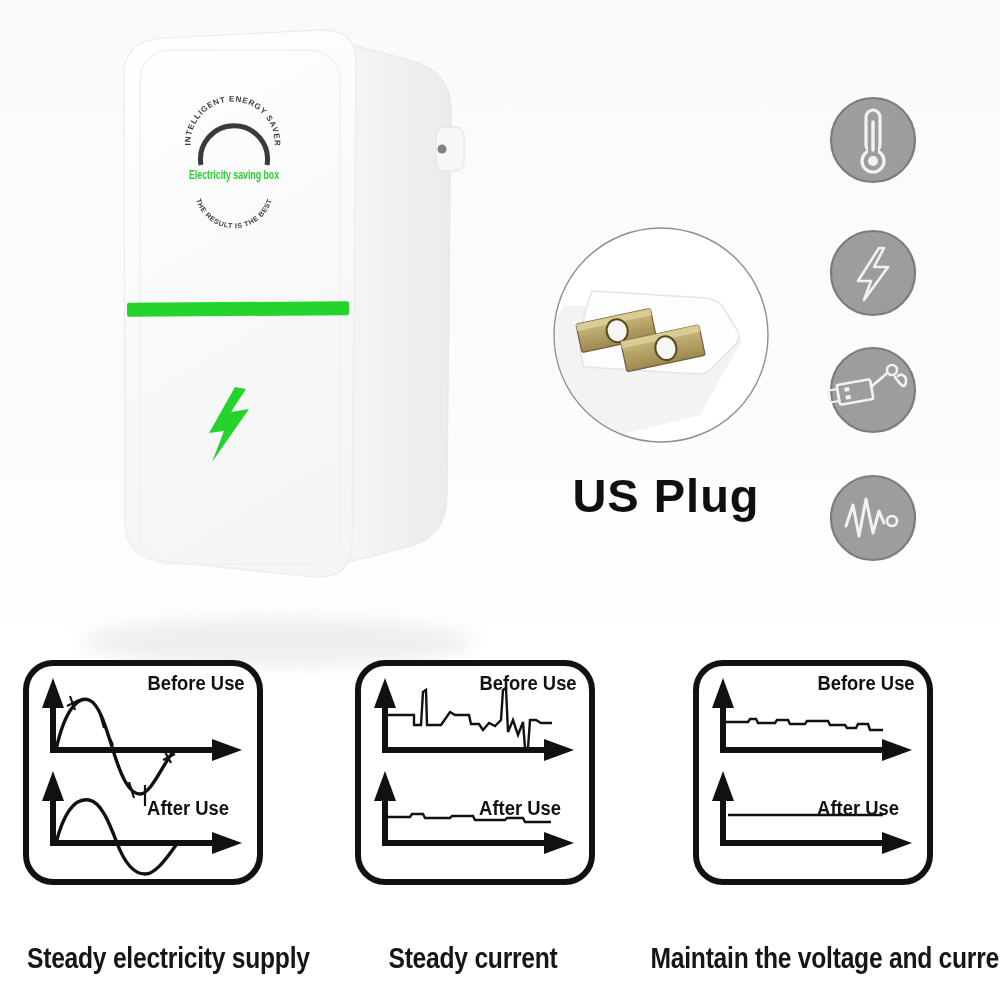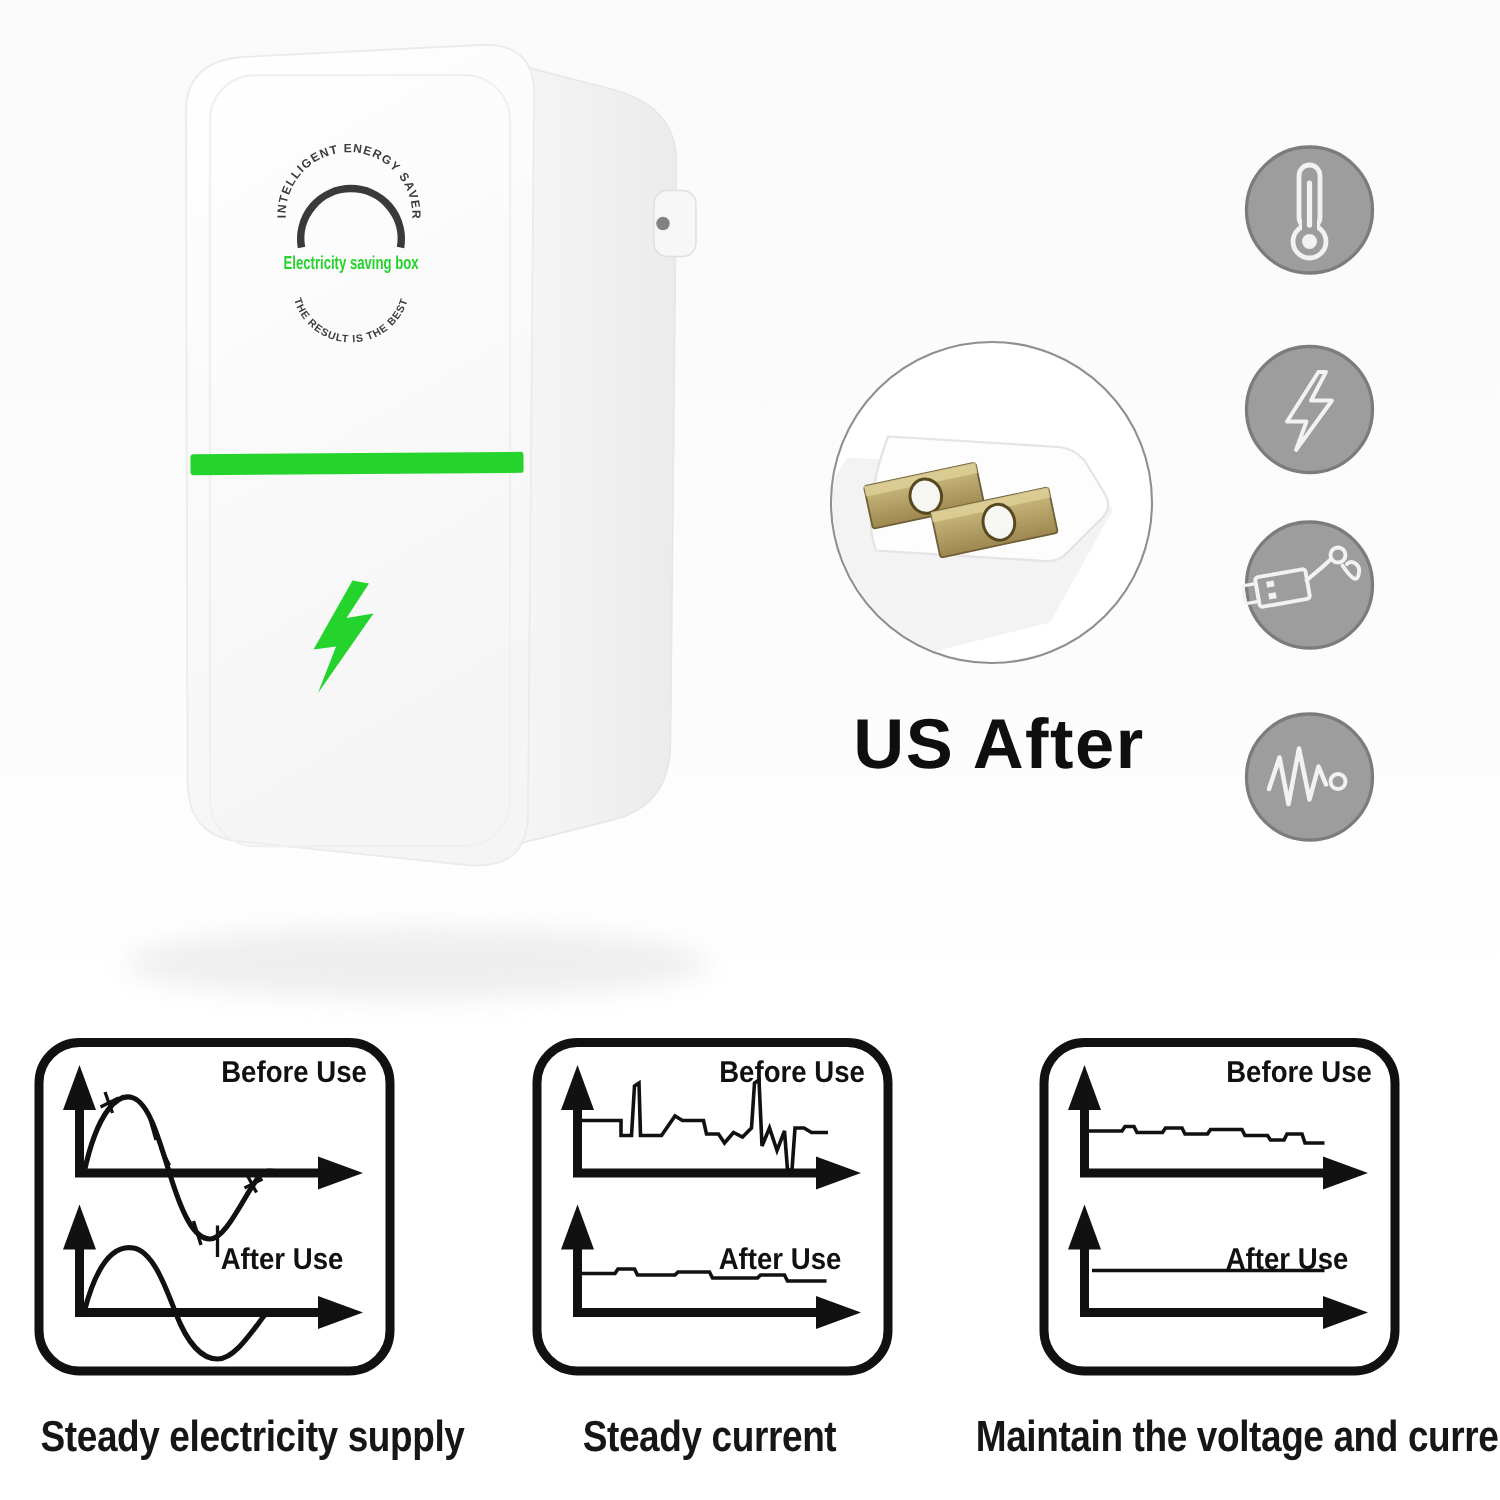--- a/index.html
+++ b/index.html
@@ -8,21 +8,21 @@
     background:linear-gradient(180deg,#fafafa 0%,#fcfcfc 45%,#ffffff 66%,#ffffff 100%);
     font-family:"Liberation Sans",sans-serif;
   }
   svg text{font-family:"Liberation Sans",sans-serif;}
   .scene{position:absolute;left:0;top:0;}
   .us-plug-label{
     position:absolute;left:546px;top:468px;width:240px;text-align:center;
     font-size:47px;font-weight:bold;color:#0f0f0f;letter-spacing:1px;
   }
   .diag-box{
-    position:absolute;top:692px;width:240px;height:225px;box-sizing:border-box;
+    position:absolute;top:660px;width:240px;height:225px;box-sizing:border-box;
     border:6px solid #111;border-radius:30px;background:#fff;
   }
   .diag-box svg{position:absolute;left:0;top:0;}
   .box-1{left:23px;} .box-2{left:355px;} .box-3{left:693px;}
   .use-label{
     position:absolute;font-size:20px;font-weight:bold;color:#111;
     white-space:nowrap;transform:scaleX(.92);transform-origin:right center;
   }
   .before-label{top:6px;right:12px;}
   .after-label{top:131px;right:28px;}
@@ -145,21 +145,21 @@
       </g>
 
       <g>
         <circle cx="873" cy="518" r="42" style="fill:var(--icon-gray);stroke:var(--icon-border)" stroke-width="2.2"></circle>
         <path d="M846,526 L853,505 L859,536 L866,499 L873,533 L879,511 L884,523" fill="none" stroke="#f2f2f2" stroke-width="3"></path>
         <circle cx="892" cy="521" r="5" fill="none" stroke="#f2f2f2" stroke-width="2.6"></circle>
       </g>
     </g>
   </svg>
 
-  <div class="us-plug-label">US After</div>
+  <div class="us-plug-label">US Plug</div>
 
   <div class="diag-box box-1">
     <svg width="228" height="213" viewBox="0 0 228 213">
       <g class="ink" stroke="#111">
 
         <path d="M24,86 V40" stroke-width="6"></path>
           <path d="M21,84 H184" stroke-width="6"></path>
         <polygon points="24,12 13,42 35,42" fill="#111" stroke="none"></polygon>
         <polygon points="213,84 183,73 183,95" fill="#111" stroke="none"></polygon>
 

